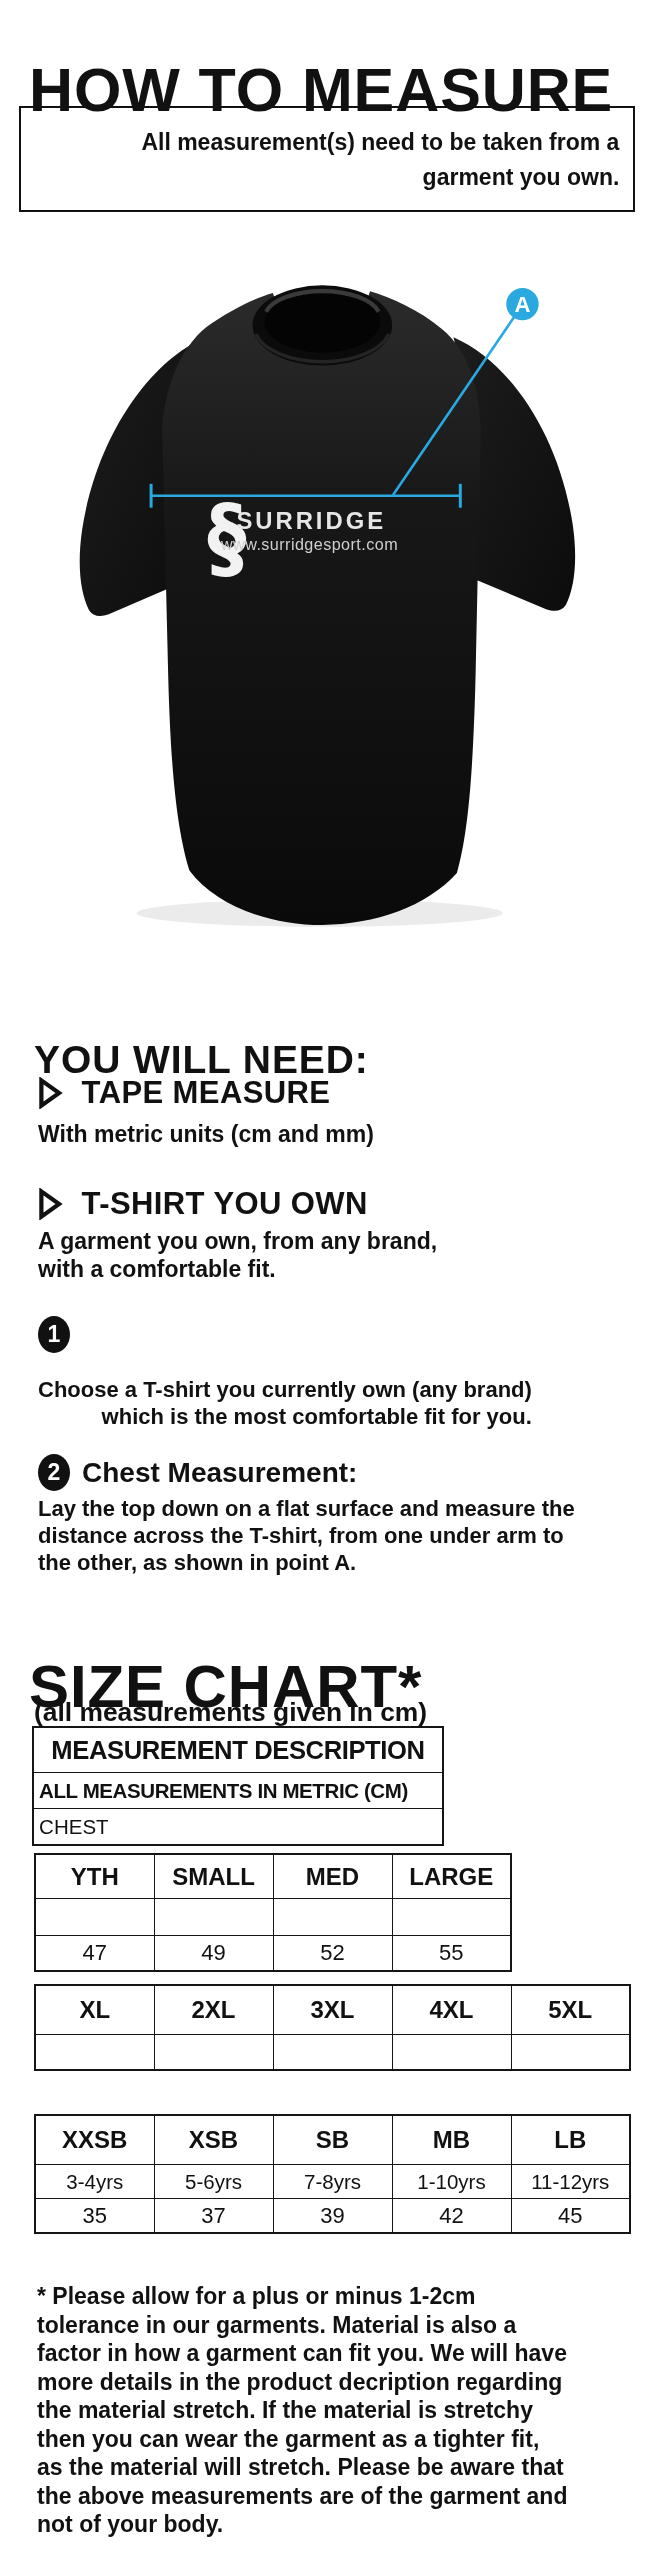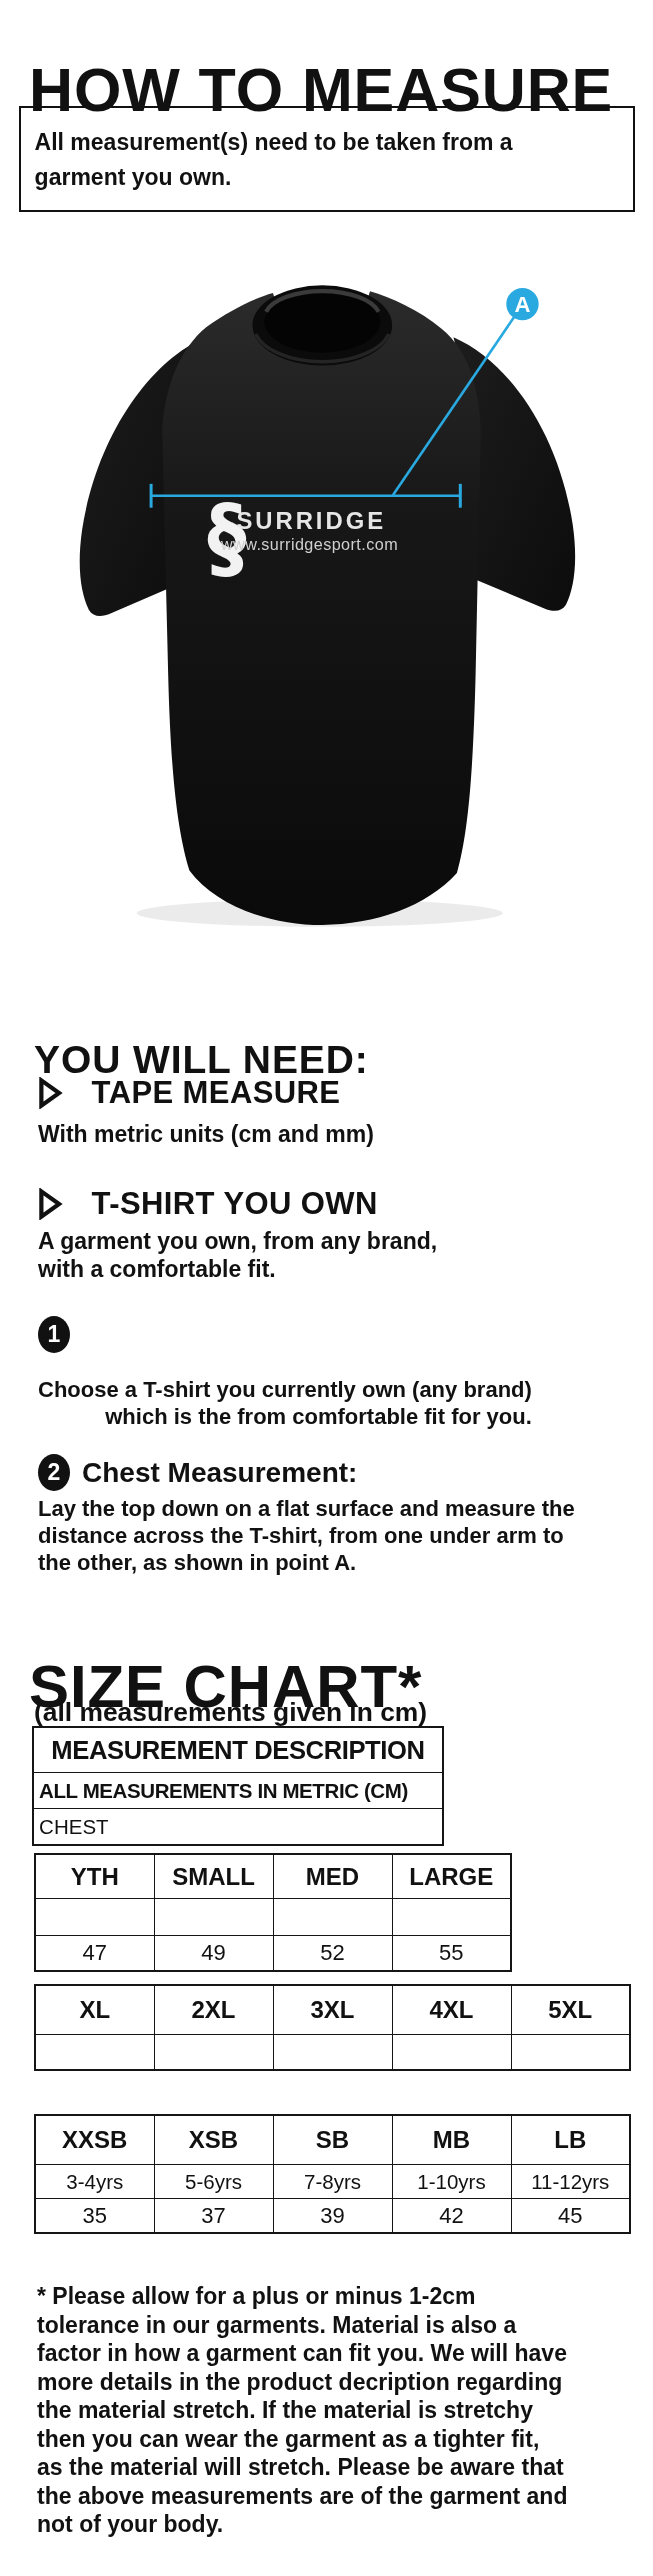--- a/index.html
+++ b/index.html
@@ -5,26 +5,26 @@
   html,body{margin:0;padding:0;background:#fff;}
   .page{
     position:relative;width:654px;height:2576px;background:#fff;overflow:hidden;
     font-family:"Liberation Sans",sans-serif;color:#111;
   }
   .abs{position:absolute;}
   
   .title{left:29px;top:19px;font-size:61px;font-weight:800;letter-spacing:0.9px;line-height:61px;white-space:nowrap;}
   
   .notice{left:19px;top:106px;width:616px;height:106px;border:2.6px solid #111;box-sizing:border-box;
-          padding:17px 13.6px;font-size:23px;font-weight:700;line-height:35px;}
+          padding:17px 13.6px;font-size:23px;font-weight:700;line-height:35px;text-align:right;}
   
   .shirt-wrap{left:0;top:230px;width:654px;height:707px;}
   
   .ywn-heading{left:34px;top:1006px;font-size:39px;font-weight:800;letter-spacing:0.9px;white-space:nowrap;}
-  .need-item{display:flex;align-items:center;gap:29px;}
+  .need-item{display:flex;align-items:center;gap:19px;}
   .need-item .tri{flex:0 0 auto;display:block;}
   .need-label{font-size:31px;font-weight:800;letter-spacing:0.4px;white-space:nowrap;}
   .need-desc{font-size:23px;font-weight:700;line-height:28px;}
   .n1{left:37px;top:1075px;}
   .n1d{left:38px;top:1120px;}
   .n2{left:37px;top:1186px;}
   .n2d{left:38px;top:1227px;}
   
   .badge{width:32px;height:37px;background:#111;border-radius:50%;color:#fff;
          display:flex;align-items:center;justify-content:center;font-size:23px;font-weight:800;}
@@ -128,21 +128,21 @@
     <span class="need-label">T-SHIRT YOU OWN</span>
   </div>
   <div class="abs need-desc n2d">
     <div>A garment you own, from any brand,</div>
     <div>with a comfortable fit.</div>
   </div>
 
   <div class="abs badge s1b">1</div>
   <div class="abs step-body s1t">
     <div>Choose a T-shirt you currently own (any brand)</div>
-    <div>which is the from comfortable fit for you.</div>
+    <div>which is the most comfortable fit for you.</div>
   </div>
 
   <div class="abs badge s2b">2</div>
   <div class="abs step-heading s2h">Chest Measurement:</div>
   <div class="abs step-body s2t">
     <div>Lay the top down on a flat surface and measure the</div>
     <div>distance across the T-shirt, from one under arm to</div>
     <div>the other, as shown in point A.</div>
   </div>
 

